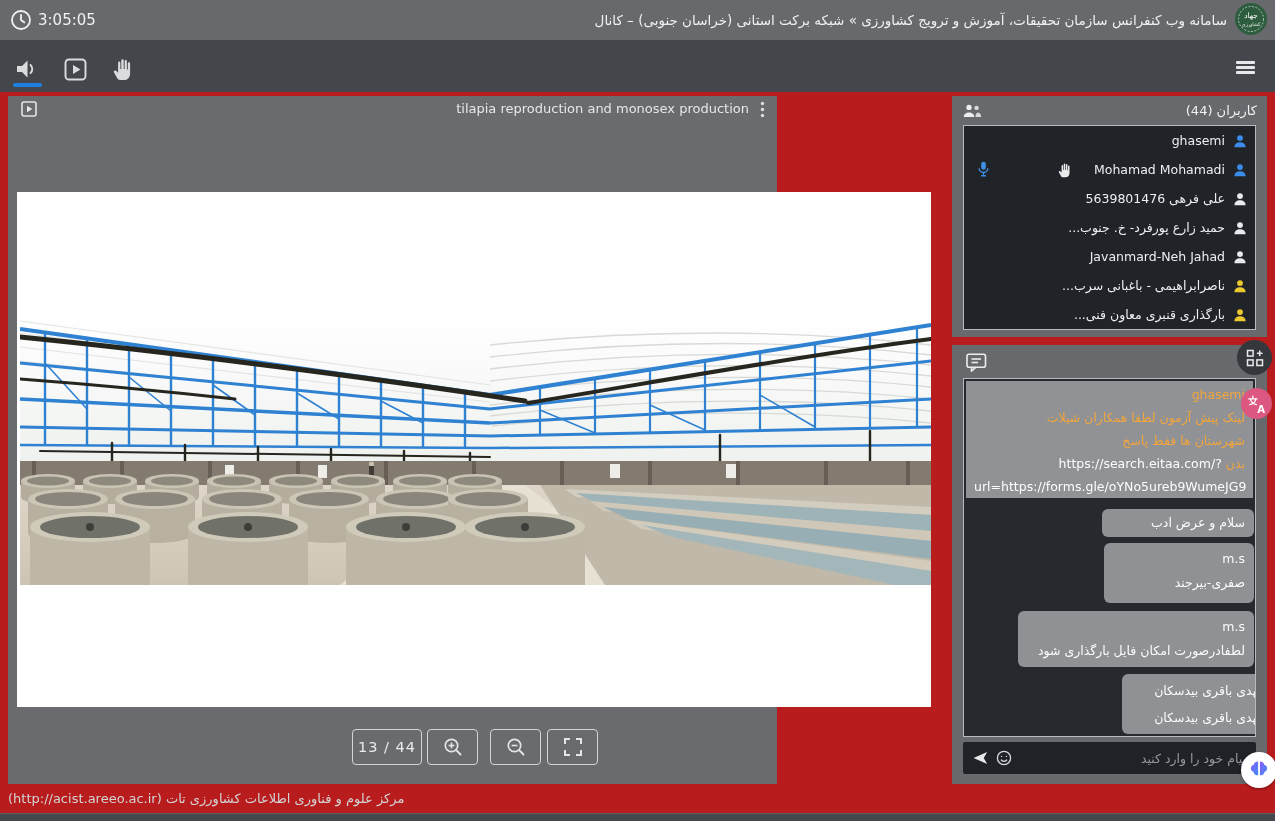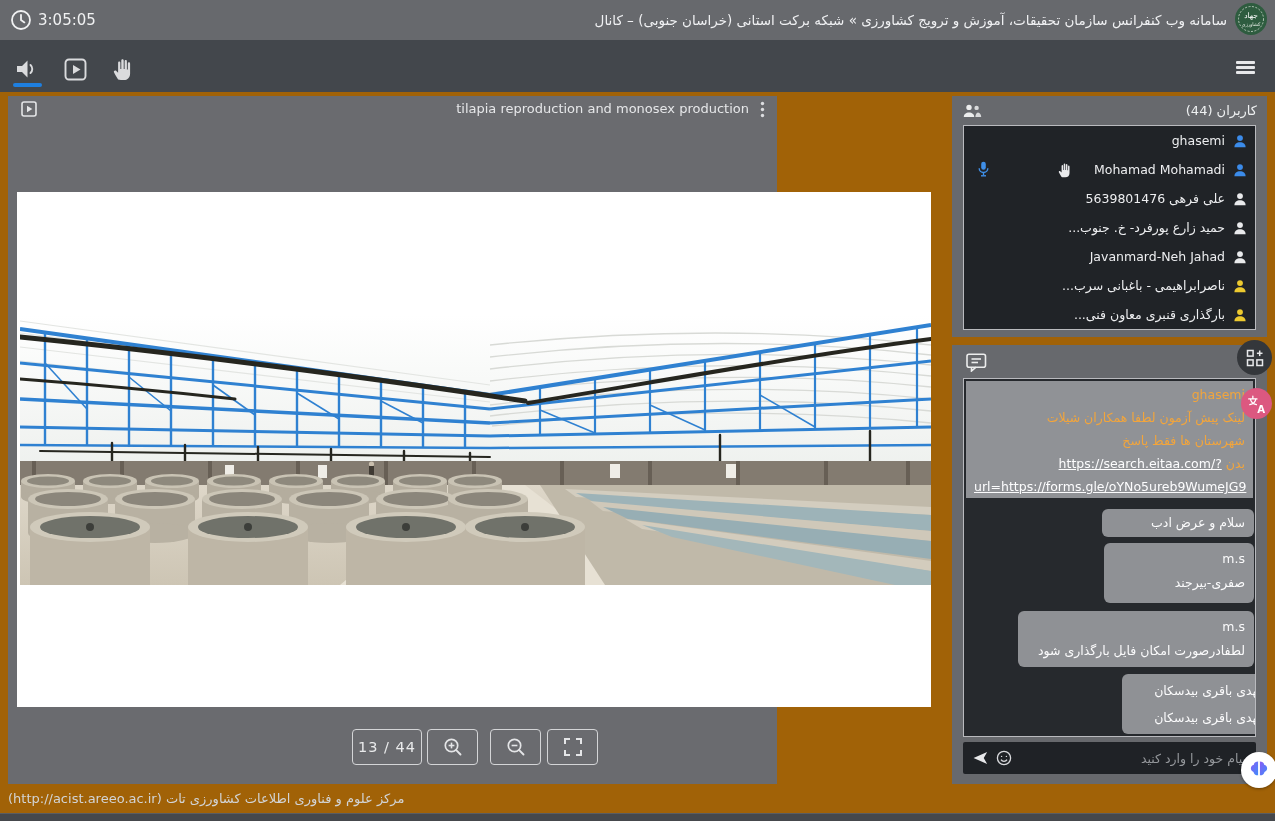--- a/index.html
+++ b/index.html
@@ -1,17 +1,17 @@
 <!DOCTYPE html>
 <html><head>
 <meta charset="utf-8">
 <style>
   * { margin:0; padding:0; box-sizing:border-box; }
   html,body { background:#2e3134; }
-  .app { position:relative; width:1275px; height:821px; background:#a16207; overflow:hidden;
+  .app { position:relative; width:1275px; height:821px; background:#b91c1c; overflow:hidden;
          font-family:"DejaVu Sans", sans-serif; }
 
   
   .topbar { position:absolute; left:0; top:0; width:1275px; height:40px; background:#67696d; }
   .clock-wrap { position:absolute; left:10px; top:9px; width:22px; height:22px; }
   .time { position:absolute; left:38px; top:0; height:40px; line-height:40px; font-size:15px; color:#f0f1f2; }
   .tb-title { position:absolute; right:48px; top:0; height:49px; line-height:40px; font-size:13.5px;
               color:#f0f1f3; direction:rtl; white-space:nowrap; }
   .logo { position:absolute; right:7px; top:2px; width:34px; height:34px; }
 
@@ -53,21 +53,21 @@
   .c-yellow { color:#ecc92f; }
   .row-mic  { position:absolute; left:13px; top:6px; width:13px; height:17px; }
   .row-hand { position:absolute; left:93px; top:7px; width:15px; height:16px; }
 
   .chat-head-icon { position:absolute; left:14px; top:8px; width:21px; height:18px; }
   .chat-msgs { position:absolute; left:11px; top:33px; width:293px; height:359px; background:#26292d; border:1px solid #b9babe; overflow:hidden; }
   .ann { position:absolute; left:2px; top:2px; width:287px; height:117px; background:#909296;
          padding:2px 8px; direction:rtl; text-align:right; font-size:12.5px; line-height:23px; }
   .ann .sender { color:#f2a53c; direction:ltr; }
   .ann .oline  { color:#f2a53c; }
-  .ann a { color:#fdfdfe; text-decoration:underline; cursor:pointer; direction:ltr; unicode-bidi:embed; }
+  .ann a { color:#fdfdfe; cursor:pointer; direction:ltr; unicode-bidi:embed; }
   .ann .urlline { direction:ltr; text-align:left; white-space:nowrap; }
   .bubble { position:absolute; background:#8f9195; border-radius:6px; color:#fbfbfc; font-size:12.5px;
             direction:rtl; text-align:right; padding:4px 9px; line-height:24px; }
   .b1 { left:138px; top:130px; width:152px; height:28px; padding-top:2px; }
   .b2 { left:140px; top:164px; width:150px; height:60px; }
   .b3 { left:54px;  top:232px; width:236px; height:56px; }
   .b4 { left:138px; top:295px; width:152px; height:60px; padding-top:3px; line-height:27px;margin-left:20px;}
   .b-name { direction:ltr; text-align:right; }
 
   .chat-input { position:absolute; left:11px; top:397px; width:293px; height:32px; background:#1f2226; border-radius:2px; }

